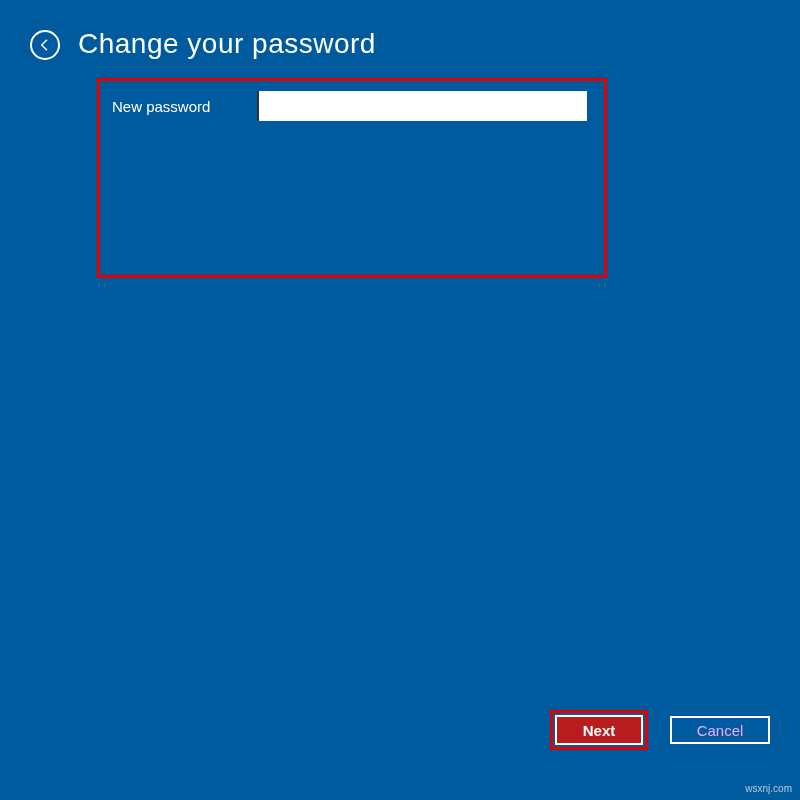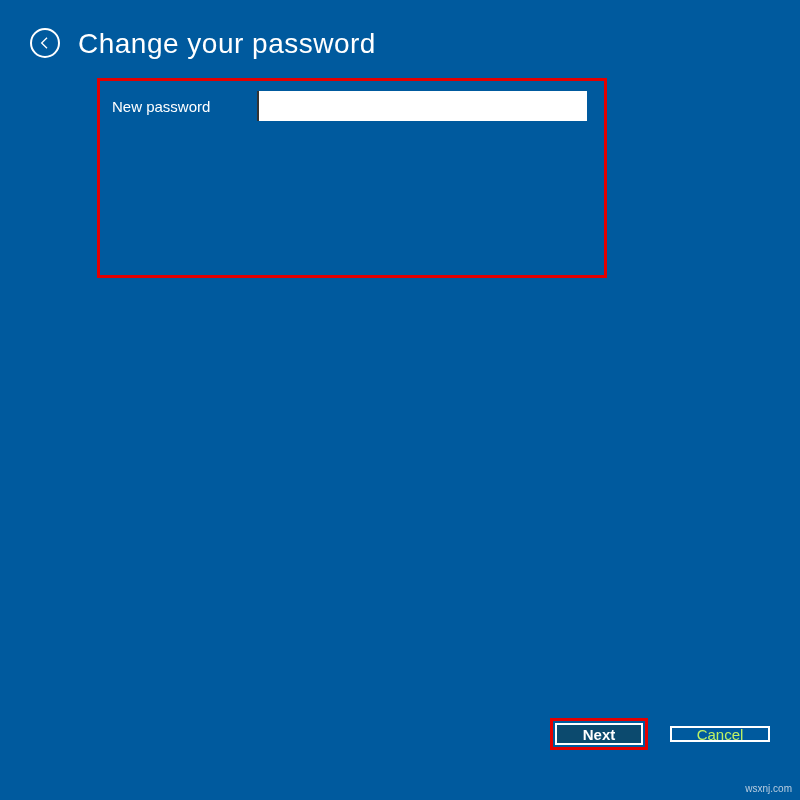--- a/index.html
+++ b/index.html
@@ -11,21 +11,21 @@
       width: 800px;
       height: 800px;
       background: #005a9e;
       font-family: "Segoe UI", Tahoma, sans-serif;
       color: #ffffff;
       position: relative;
       overflow: hidden;
     }
     .header {
       display: flex;
-      align-items: flex-start;
+      align-items: flex-end;
       padding: 28px 30px 20px 30px;
     }
     .back-button {
       width: 30px;
       height: 30px;
       border: 2px solid #ffffff;
       border-radius: 50%;
       display: flex;
       align-items: center;
       justify-content: center;
@@ -83,39 +83,39 @@
     .buttons {
       position: absolute;
       bottom: 50px;
       right: 30px;
       display: flex;
       gap: 22px;
       align-items: center;
     }
     .btn {
       min-width: 100px;
-      height: 16px;
+      height: 28px;
       background: #005a9e;
       border: 2px solid #ffffff;
-      color: #bef264;
+      color: #f0abfc;
       font-size: 15px;
       font-family: inherit;
       cursor: pointer;
       display: flex;
       align-items: center;
       justify-content: center;
     }
     .btn-primary-wrap {
       border: 3px solid #e40000;
       padding: 2px;
     }
     .btn-primary {
       min-width: 88px;
-      height: 22px;
-      background: #0c4a6e;
+      height: 30px;
+      background: #b91c1c;
       border: 2px solid #ffffff;
       color: #ffffff;
       font-size: 15px;
       font-family: inherit;
       font-weight: 600;
       cursor: pointer;
       display: flex;
       align-items: center;
       justify-content: center;
     }

